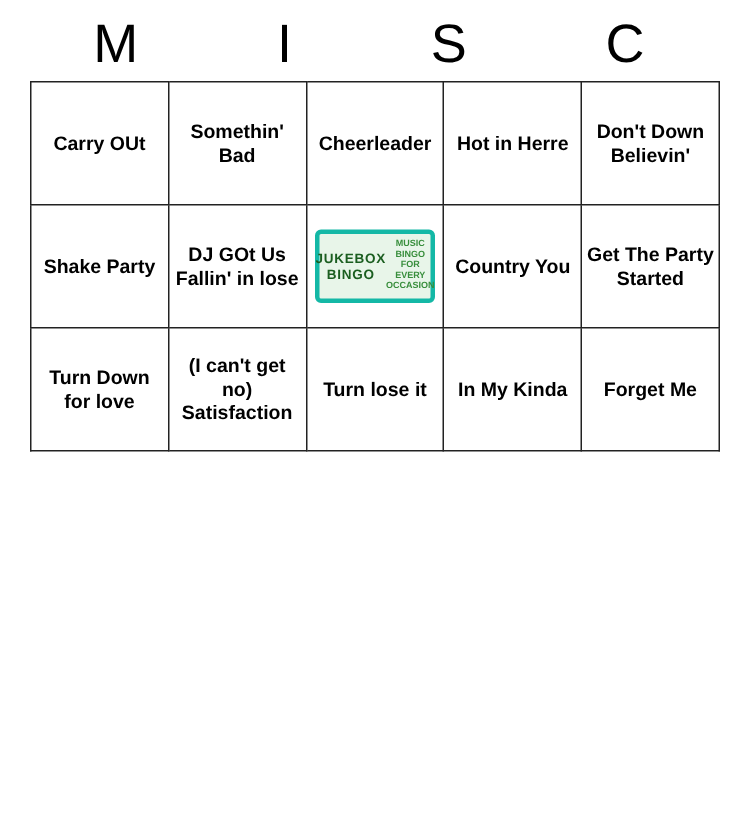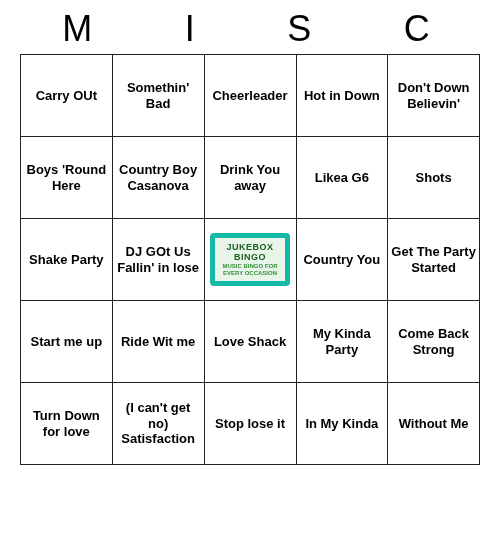--- a/index.html
+++ b/index.html
@@ -36,25 +36,25 @@
       width: 92px;
       padding: 2px;
       line-height: 1.2;
     }
     .center-cell {
       background: #fff;
       padding: 2px;
     }
     .center-logo {
       display: flex;
-      flex-direction: column;
+      flex-direction: row;
       align-items: center;
       justify-content: center;
       background: #e8f5e9;
-      border: 5px solid #14b8a6;
+      border: 3px solid #14b8a6;
       border-radius: 4px;
       padding: 4px 2px;
       font-size: 8px;
       color: #2e7d32;
       font-weight: bold;
       width: 80px;
       margin: auto;
     }
     .logo-title {
       font-size: 9px;
@@ -76,50 +76,36 @@
   <span>S</span>
   <span>C</span>
 </div>
 
 <table class="bingo-table">
   <tbody id="bingo-body">
   <tr>
         <td>Carry OUt</td>
         <td>Somethin' Bad</td>
         <td>Cheerleader</td>
-        <td>Hot in Down</td>
+        <td>Hot in Herre</td>
         <td>Don't Down Believin'</td>
-      </tr>
-      <tr>
-        <td>Boys 'Round Here</td>
-        <td>Country Boy Casanova</td>
-        <td>Drink You away</td>
-        <td>Likea G6</td>
-        <td>Shots</td>
       </tr>
       <tr>
         <td>Shake Party</td>
         <td>DJ GOt Us Fallin' in lose</td>
         <td class="center-cell">
         <div class="center-logo">
           <span class="logo-title">JUKEBOX BINGO</span>
           <span class="logo-sub">MUSIC BINGO FOR EVERY OCCASION</span>
         </div>
         </td>
         <td>Country You</td>
         <td>Get The Party Started</td>
       </tr>
       <tr>
-        <td>Start me up</td>
-        <td>Ride Wit me</td>
-        <td>Love Shack</td>
-        <td>My Kinda Party</td>
-        <td>Come Back Strong</td>
-      </tr>
-      <tr>
         <td>Turn Down for love</td>
         <td>(I can't get no) Satisfaction</td>
-        <td>Stop lose it</td>
+        <td>Turn lose it</td>
         <td>In My Kinda</td>
-        <td>Without Me</td>
+        <td>Forget Me</td>
       </tr>
     </tbody>
 </table>
 
 </body></html>

